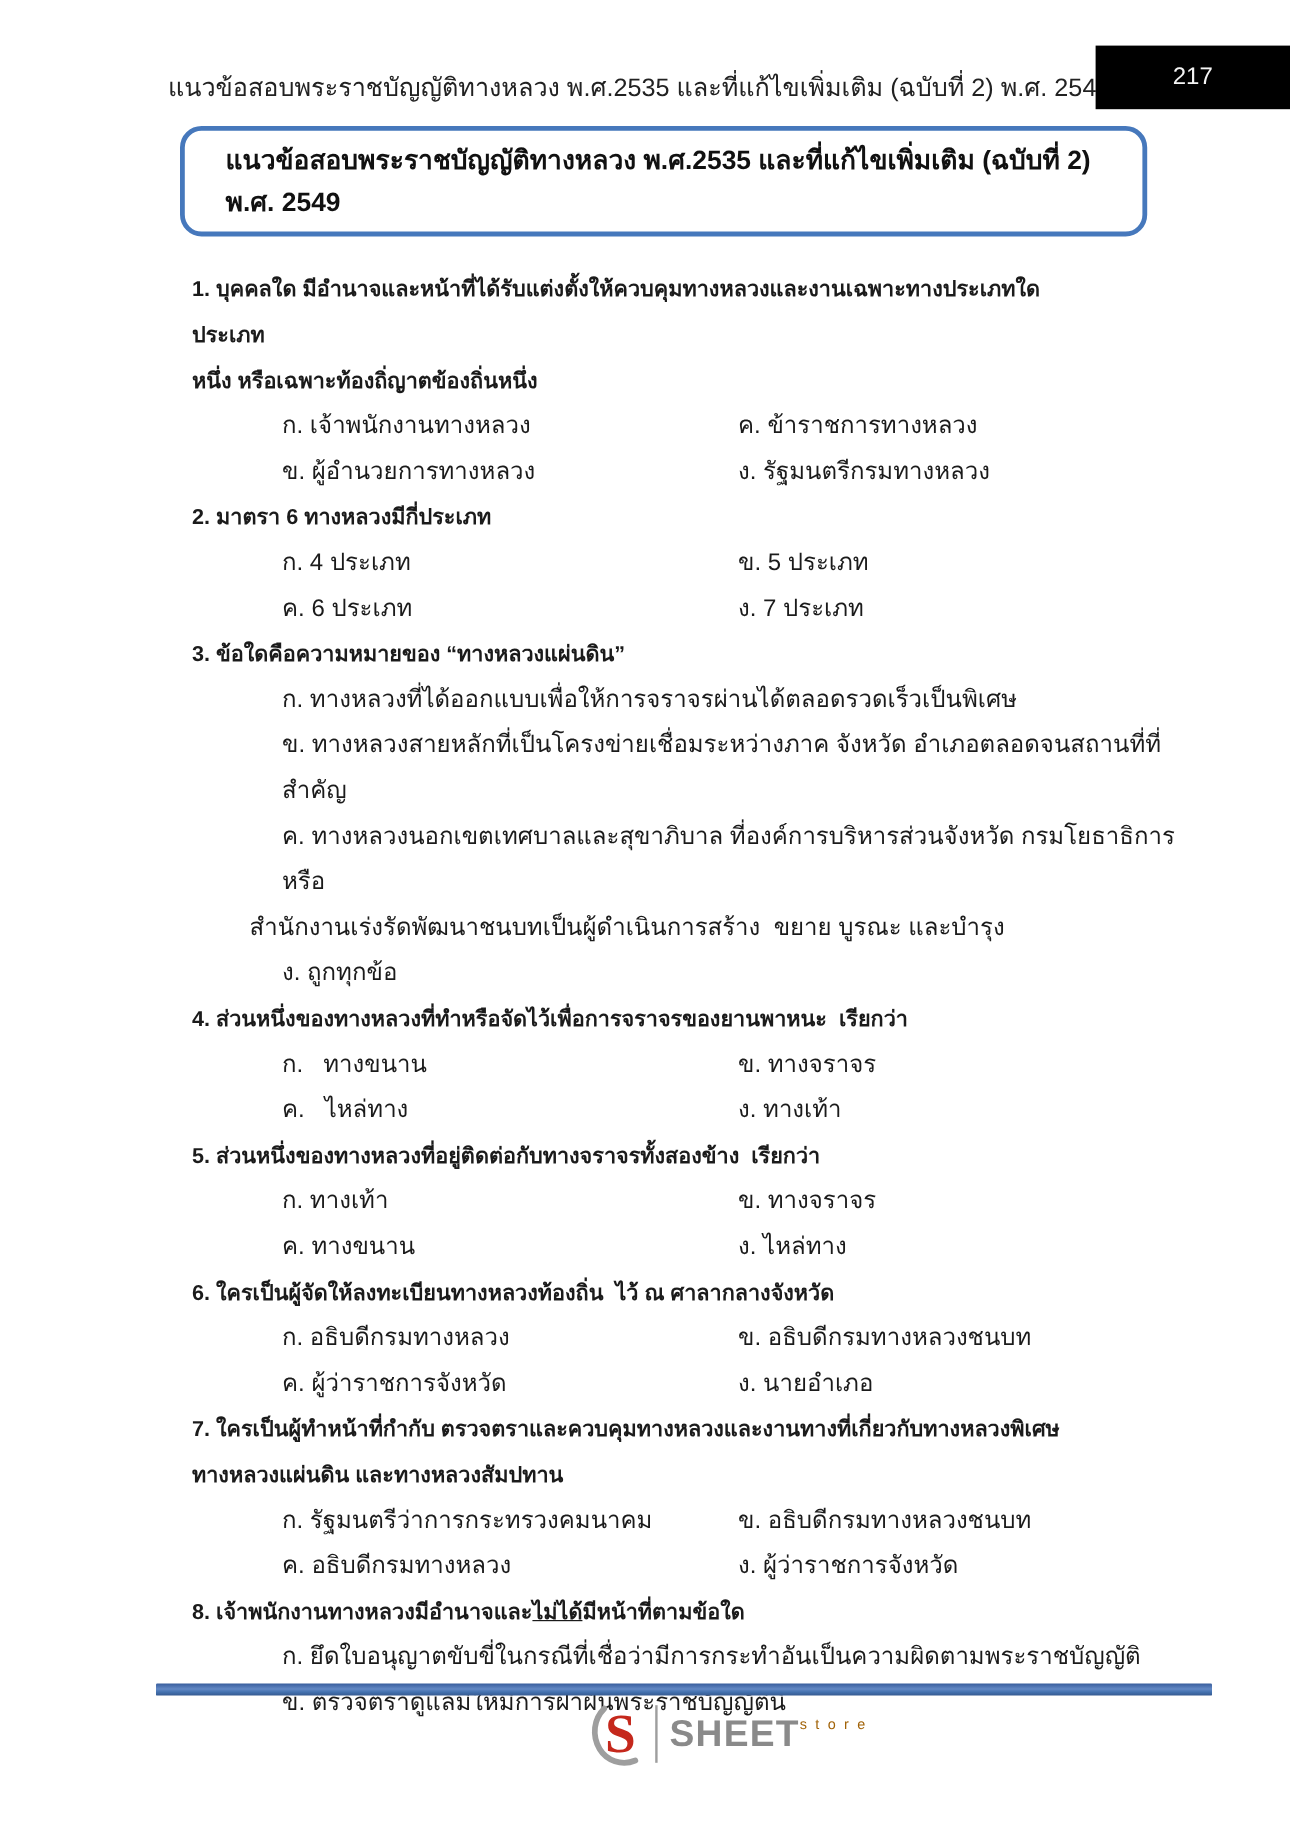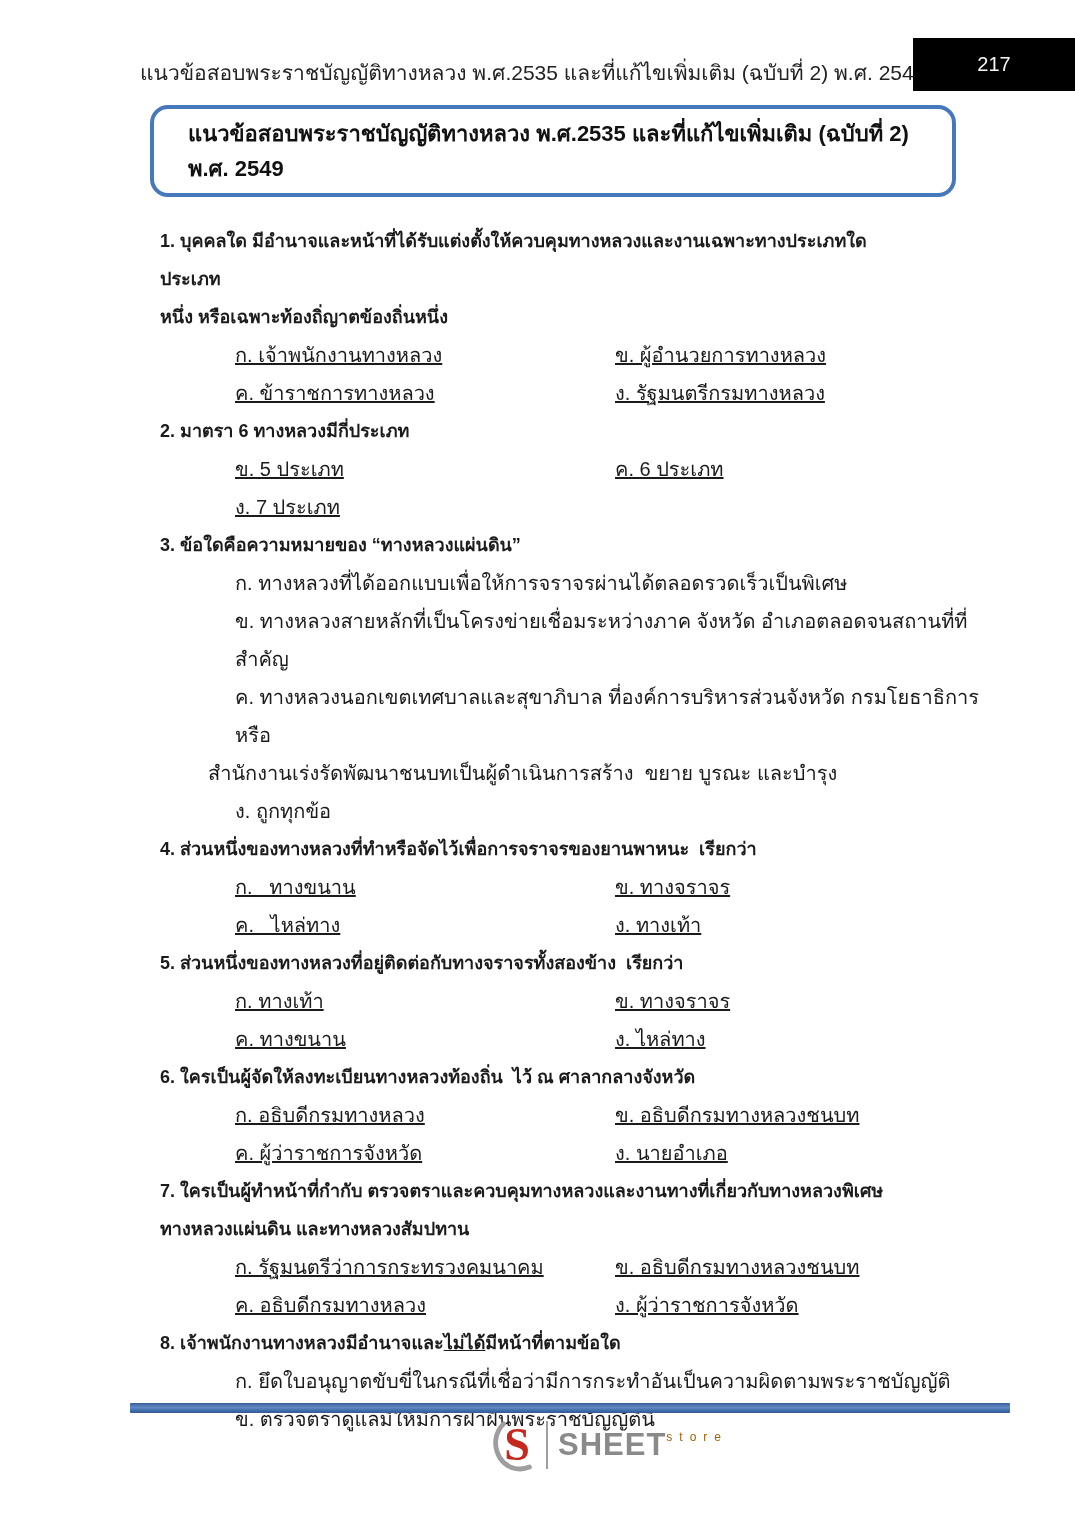--- a/index.html
+++ b/index.html
@@ -62,21 +62,20 @@
     font-weight: bold;
     font-size: 18px;
     line-height: 38px;
     white-space: pre-wrap;
   }
   .underline { text-decoration: underline; }
   .opts-2col {
     display: grid;
     grid-template-columns: 380px 1fr;
     padding-left: 75px;
-    text-decoration: underline;
   }
   .opts-1col { padding-left: 75px; }
   .opt {
     font-size: 20px;
     line-height: 38px;
     white-space: pre-wrap;
   }
   .opt-cont {
     margin-left: -27px;
   }
@@ -134,29 +133,30 @@
   </div>
 
   <div class="content">
 
     <div>
       <div class="q-line">1. บุคคลใด มีอำนาจและหน้าที่ได้รับแต่งตั้งให้ควบคุมทางหลวงและงานเฉพาะทางประเภทใด</div>
       <div class="q-line">ประเภท</div>
       <div class="q-line">หนึ่ง หรือเฉพาะท้องถิ่ญาตข้องถิ่นหนึ่ง</div>
       <div class="opts-2col">
         <div class="opt">ก. เจ้าพนักงานทางหลวง</div>
+        <div class="opt">ค. ข้าราชการทางหลวง</div>
         <div class="opt">ข. ผู้อำนวยการทางหลวง</div>
-        <div class="opt">ค. ข้าราชการทางหลวง</div>
         <div class="opt">ง. รัฐมนตรีกรมทางหลวง</div>
       </div>
     </div>
 
     <div>
       <div class="q-line">2. มาตรา 6 ทางหลวงมีกี่ประเภท</div>
       <div class="opts-2col">
+        <div class="opt">ก. 4 ประเภท</div>
         <div class="opt">ข. 5 ประเภท</div>
         <div class="opt">ค. 6 ประเภท</div>
         <div class="opt">ง. 7 ประเภท</div>
       </div>
     </div>
 
     <div>
       <div class="q-line">3. ข้อใดคือความหมายของ “ทางหลวงแผ่นดิน”</div>
       <div class="opts-1col">
         <div class="opt">ก. ทางหลวงที่ได้ออกแบบเพื่อให้การจราจรผ่านได้ตลอดรวดเร็วเป็นพิเศษ</div>

